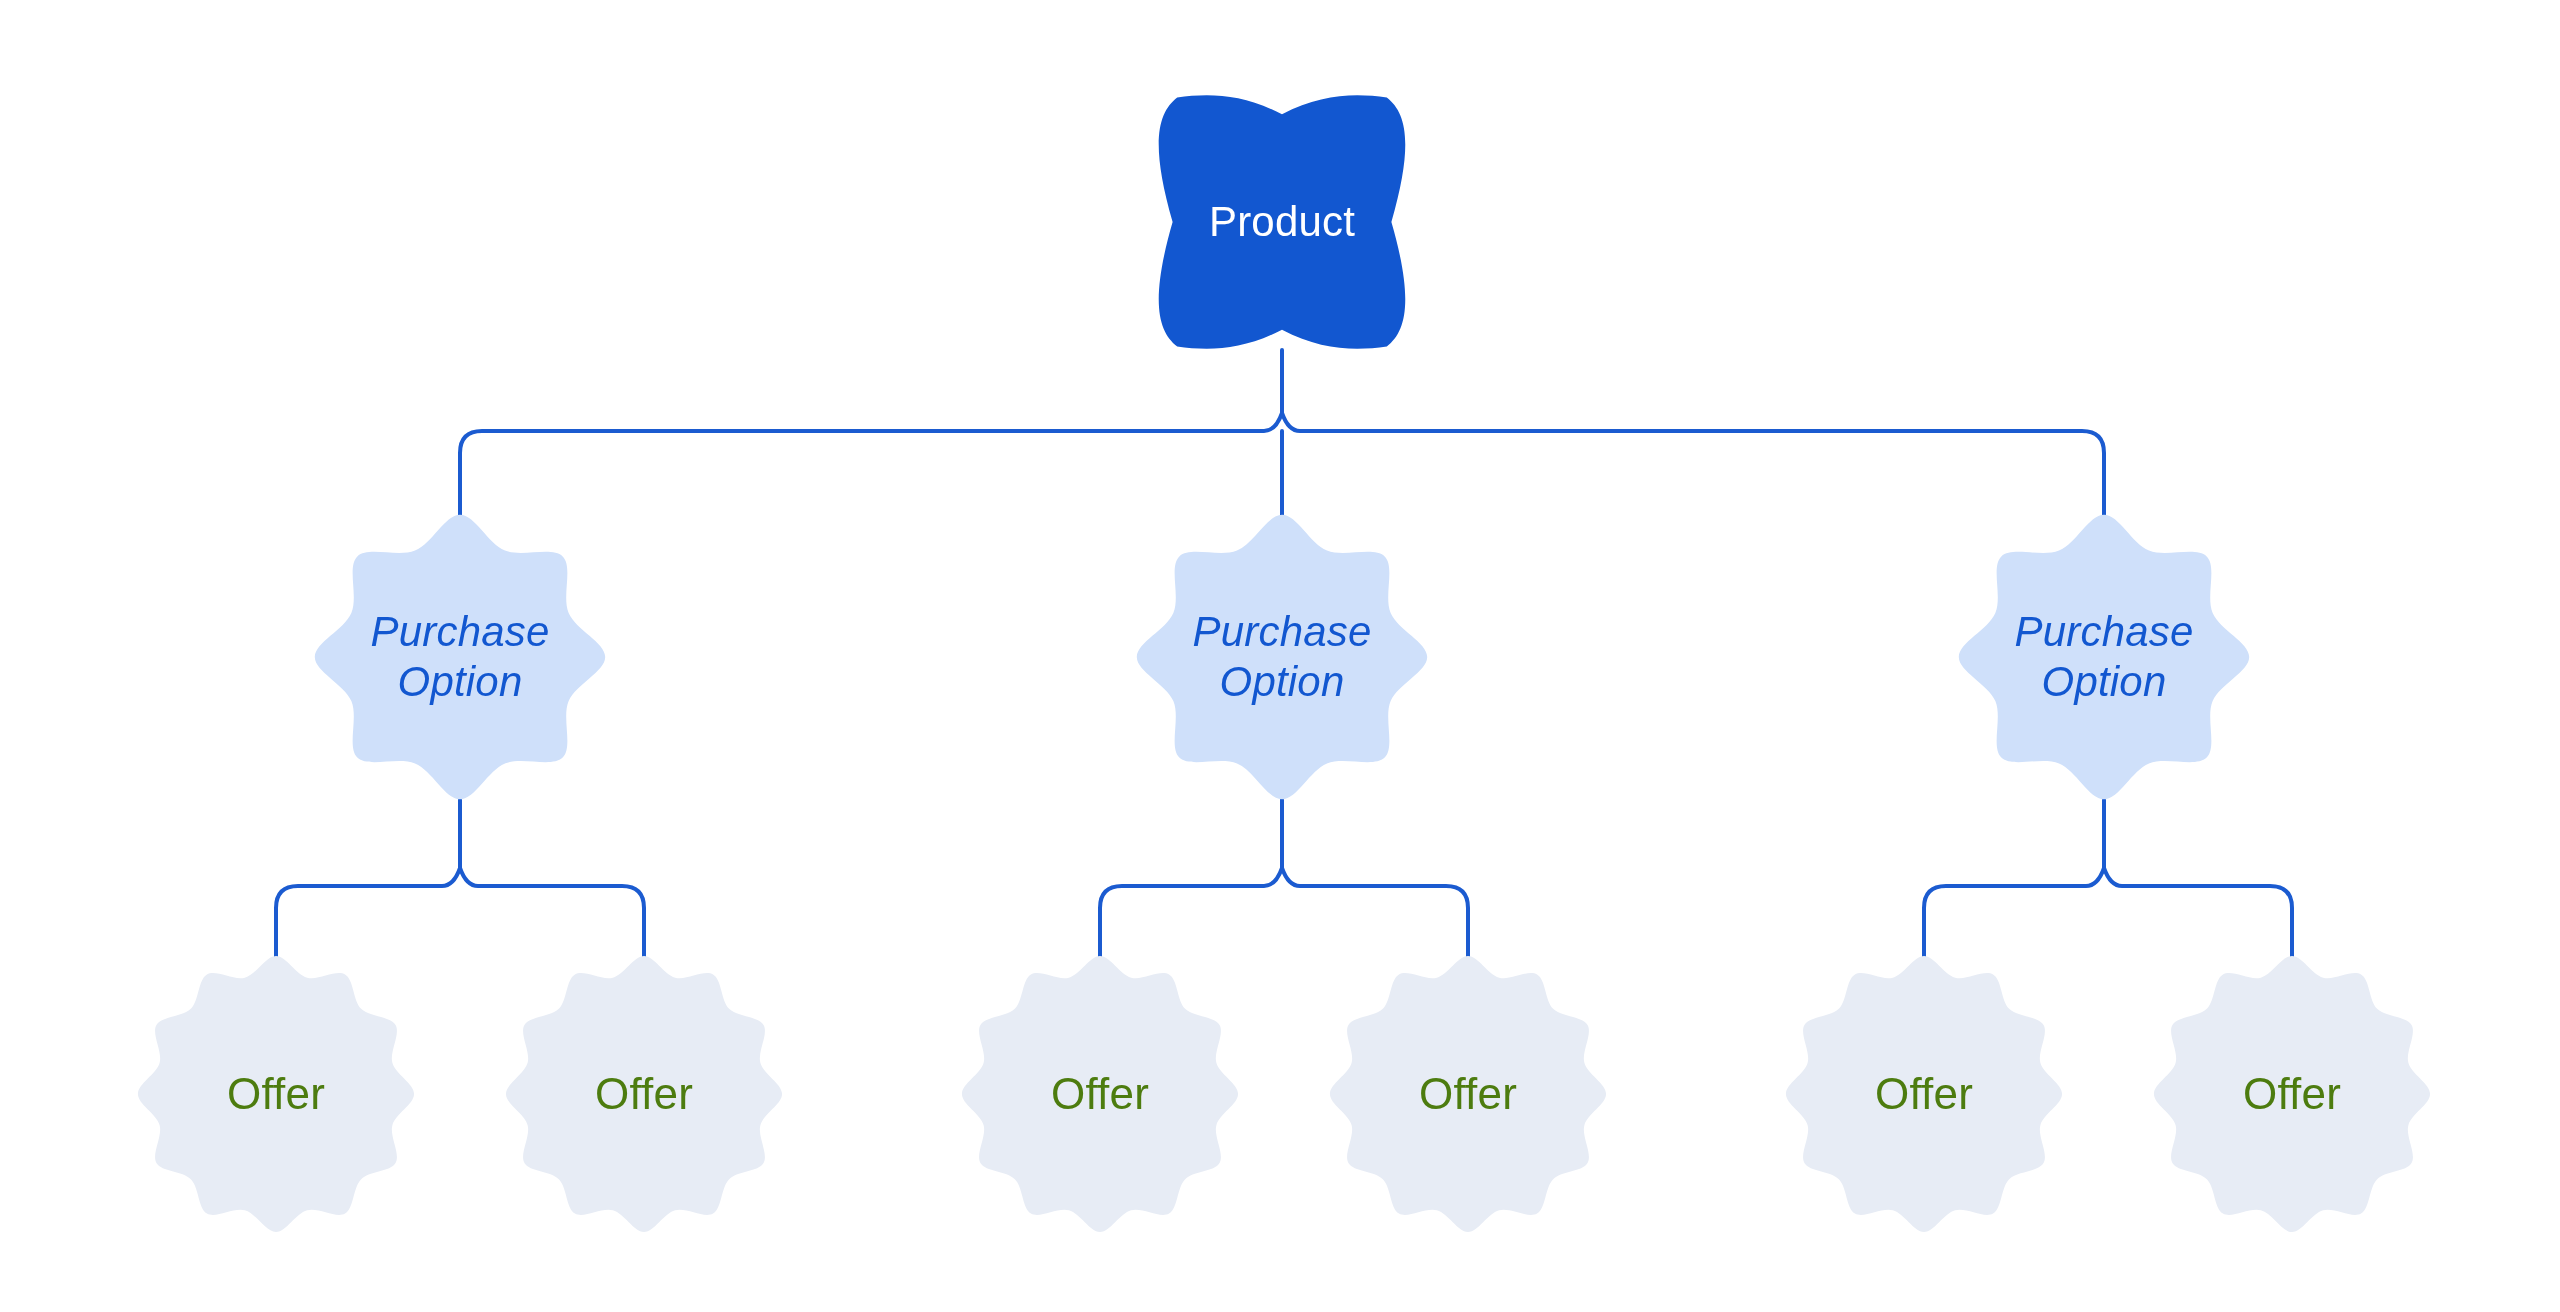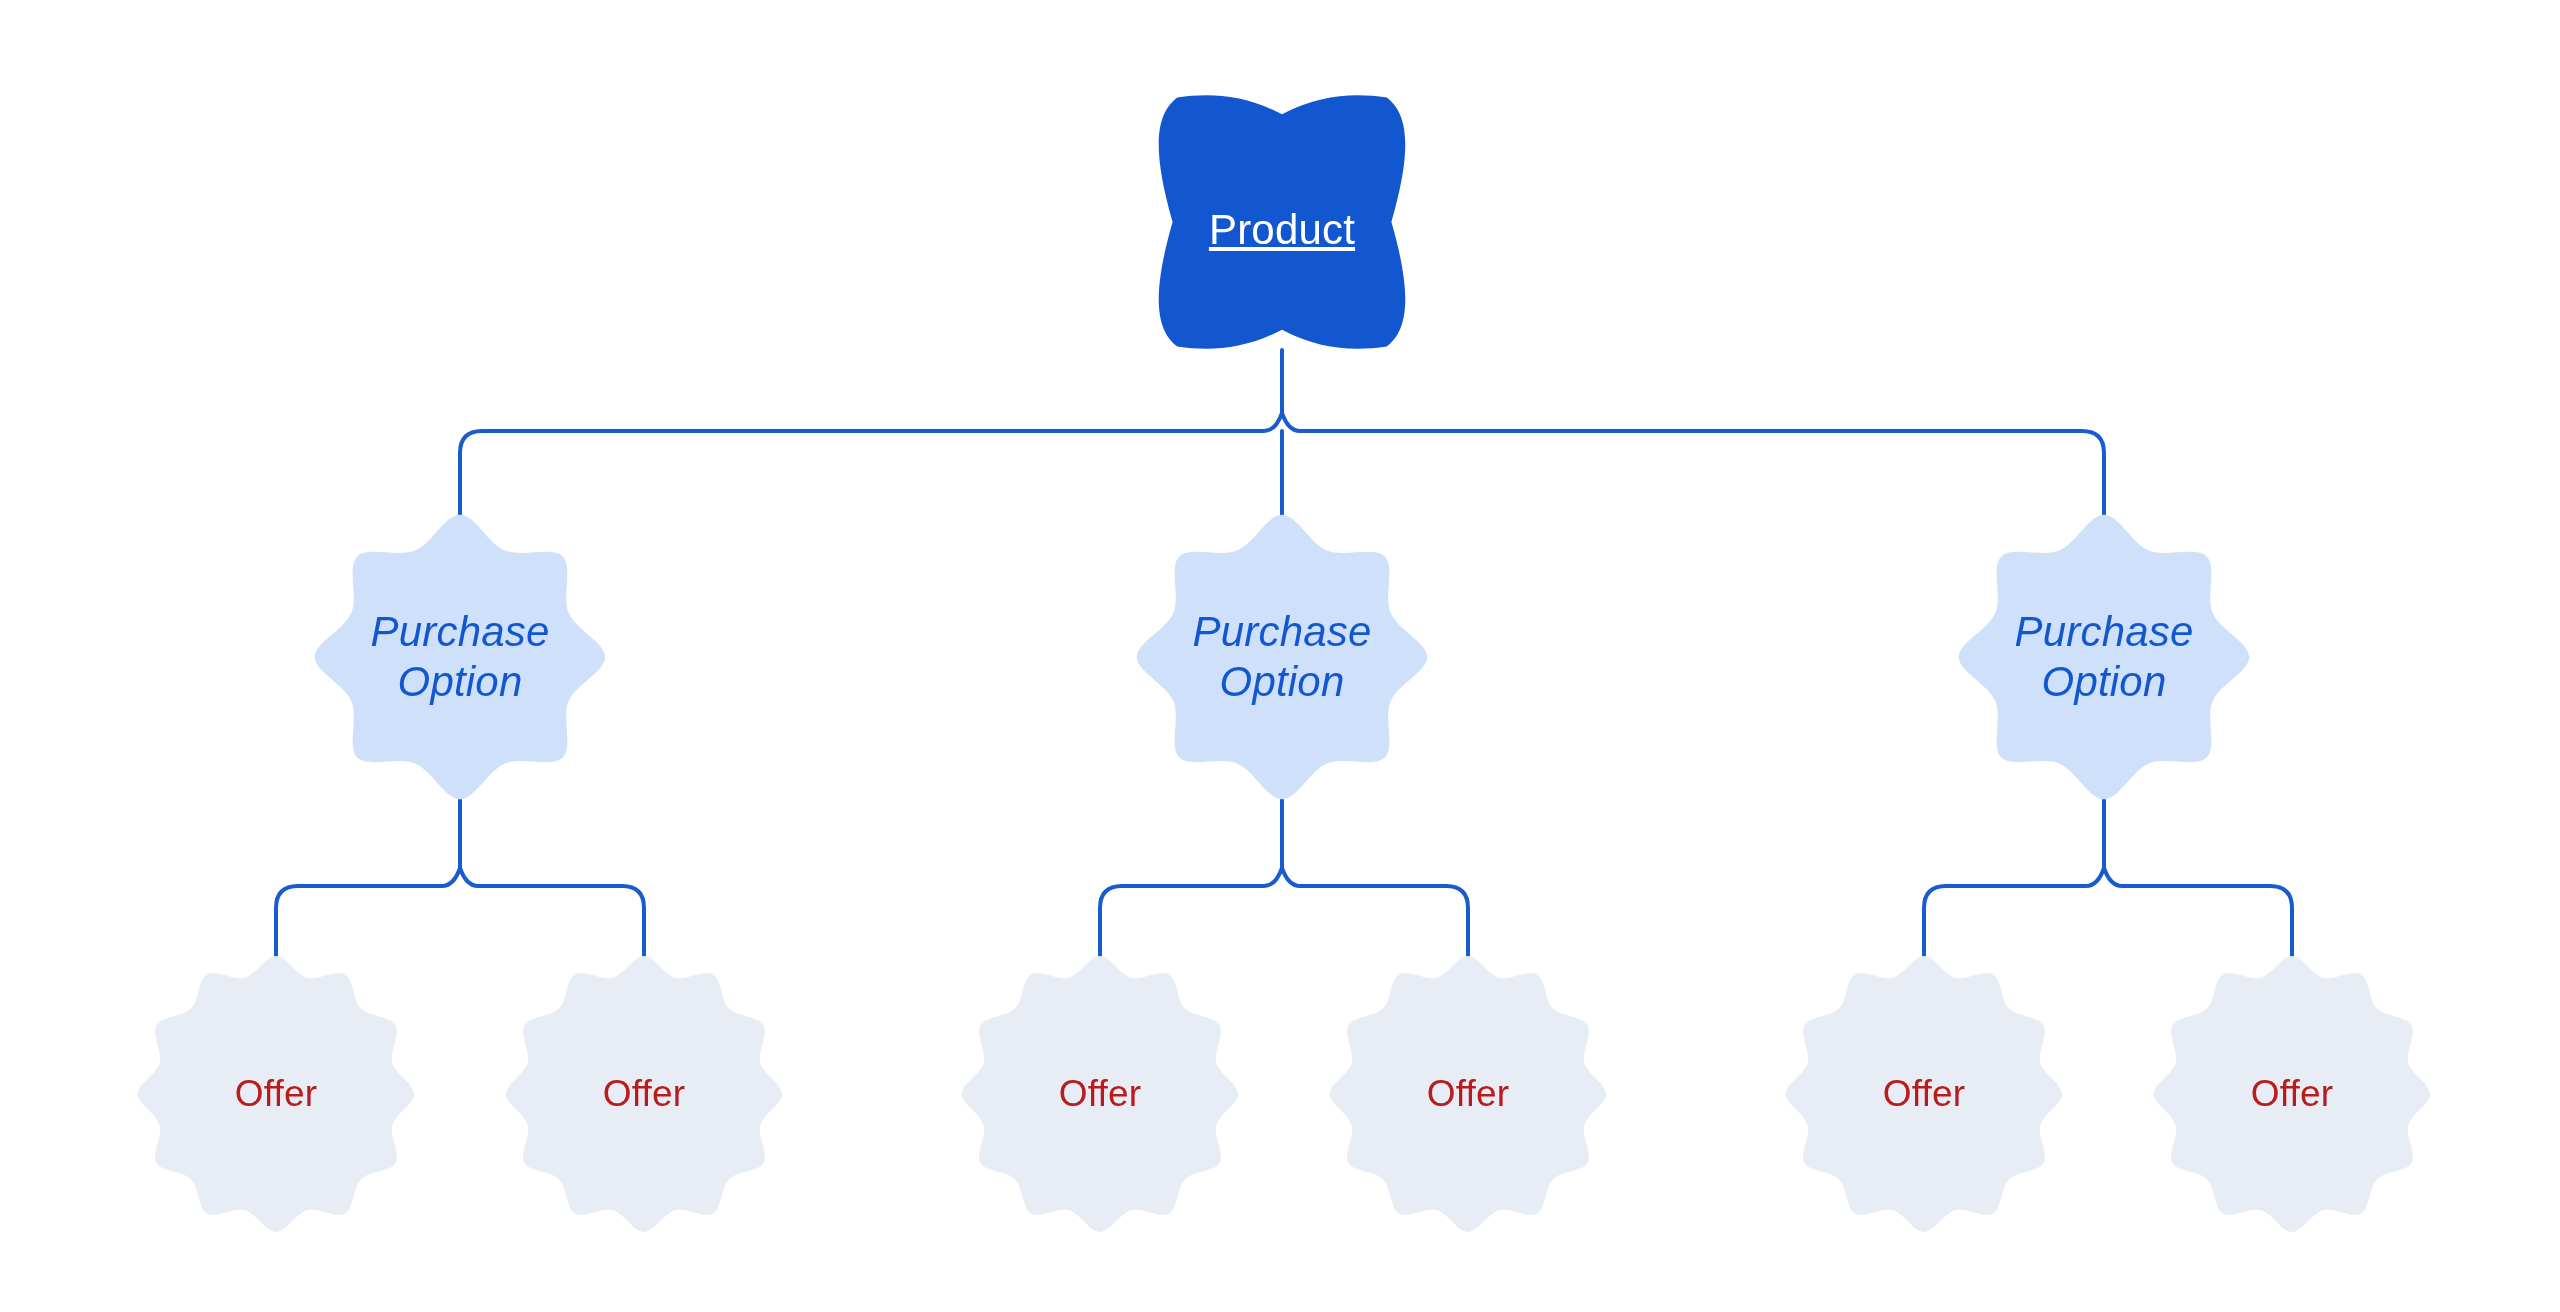--- a/index.html
+++ b/index.html
@@ -43,22 +43,22 @@
     color: #ffffff;
     line-height: 1.18;
   }
   .label-mid {
     font-size: 42px;
     color: #1257D0;
     line-height: 1.18;
     font-style: italic;
   }
   .label-leaf {
-    font-size: 37px;
-    color: #b91c1c;
+    font-size: 44px;
+    color: #4d7c0f;
     line-height: 1.18;
   }
 </style>
 </head>
 <body>
 
 <div id="diagram-root">
 
   <svg id="diagram-svg" viewBox="0 0 2560 1312" xmlns="http://www.w3.org/2000/svg">
     <defs>
@@ -91,21 +91,21 @@
         <path d="M 276.00 955.94 C 286.39 955.94, 295.68 974.54, 307.18 977.63 C 318.69 980.71, 336.03 969.24, 345.03 974.44 C 354.03 979.63, 352.77 1000.39, 361.19 1008.81 C 369.61 1017.23, 390.37 1015.97, 395.56 1024.97 C 400.76 1033.97, 389.29 1051.31, 392.37 1062.82 C 395.46 1074.32, 414.06 1083.61, 414.06 1094.00 C 414.06 1104.39, 395.46 1113.68, 392.37 1125.18 C 389.29 1136.69, 400.76 1154.03, 395.56 1163.03 C 390.37 1172.03, 369.61 1170.77, 361.19 1179.19 C 352.77 1187.61, 354.03 1208.37, 345.03 1213.56 C 336.03 1218.76, 318.69 1207.29, 307.18 1210.37 C 295.68 1213.46, 286.39 1232.06, 276.00 1232.06 C 265.61 1232.06, 256.32 1213.46, 244.82 1210.37 C 233.31 1207.29, 215.97 1218.76, 206.97 1213.56 C 197.97 1208.37, 199.23 1187.61, 190.81 1179.19 C 182.39 1170.77, 161.63 1172.03, 156.44 1163.03 C 151.24 1154.03, 162.71 1136.69, 159.63 1125.18 C 156.54 1113.68, 137.94 1104.39, 137.94 1094.00 C 137.94 1083.61, 156.54 1074.32, 159.63 1062.82 C 162.71 1051.31, 151.24 1033.97, 156.44 1024.97 C 161.63 1015.97, 182.39 1017.23, 190.81 1008.81 C 199.23 1000.39, 197.97 979.63, 206.97 974.44 C 215.97 969.24, 233.31 980.71, 244.82 977.63 C 256.32 974.54, 265.61 955.94, 276.00 955.94 Z" fill="#E7ECF5"></path>
         <path d="M 644.00 955.94 C 654.39 955.94, 663.68 974.54, 675.18 977.63 C 686.69 980.71, 704.03 969.24, 713.03 974.44 C 722.03 979.63, 720.77 1000.39, 729.19 1008.81 C 737.61 1017.23, 758.37 1015.97, 763.56 1024.97 C 768.76 1033.97, 757.29 1051.31, 760.37 1062.82 C 763.46 1074.32, 782.06 1083.61, 782.06 1094.00 C 782.06 1104.39, 763.46 1113.68, 760.37 1125.18 C 757.29 1136.69, 768.76 1154.03, 763.56 1163.03 C 758.37 1172.03, 737.61 1170.77, 729.19 1179.19 C 720.77 1187.61, 722.03 1208.37, 713.03 1213.56 C 704.03 1218.76, 686.69 1207.29, 675.18 1210.37 C 663.68 1213.46, 654.39 1232.06, 644.00 1232.06 C 633.61 1232.06, 624.32 1213.46, 612.82 1210.37 C 601.31 1207.29, 583.97 1218.76, 574.97 1213.56 C 565.97 1208.37, 567.23 1187.61, 558.81 1179.19 C 550.39 1170.77, 529.63 1172.03, 524.44 1163.03 C 519.24 1154.03, 530.71 1136.69, 527.63 1125.18 C 524.54 1113.68, 505.94 1104.39, 505.94 1094.00 C 505.94 1083.61, 524.54 1074.32, 527.63 1062.82 C 530.71 1051.31, 519.24 1033.97, 524.44 1024.97 C 529.63 1015.97, 550.39 1017.23, 558.81 1008.81 C 567.23 1000.39, 565.97 979.63, 574.97 974.44 C 583.97 969.24, 601.31 980.71, 612.82 977.63 C 624.32 974.54, 633.61 955.94, 644.00 955.94 Z" fill="#E7ECF5"></path>
         <path d="M 1100.00 955.94 C 1110.39 955.94, 1119.68 974.54, 1131.18 977.63 C 1142.69 980.71, 1160.03 969.24, 1169.03 974.44 C 1178.03 979.63, 1176.77 1000.39, 1185.19 1008.81 C 1193.61 1017.23, 1214.37 1015.97, 1219.56 1024.97 C 1224.76 1033.97, 1213.29 1051.31, 1216.37 1062.82 C 1219.46 1074.32, 1238.06 1083.61, 1238.06 1094.00 C 1238.06 1104.39, 1219.46 1113.68, 1216.37 1125.18 C 1213.29 1136.69, 1224.76 1154.03, 1219.56 1163.03 C 1214.37 1172.03, 1193.61 1170.77, 1185.19 1179.19 C 1176.77 1187.61, 1178.03 1208.37, 1169.03 1213.56 C 1160.03 1218.76, 1142.69 1207.29, 1131.18 1210.37 C 1119.68 1213.46, 1110.39 1232.06, 1100.00 1232.06 C 1089.61 1232.06, 1080.32 1213.46, 1068.82 1210.37 C 1057.31 1207.29, 1039.97 1218.76, 1030.97 1213.56 C 1021.97 1208.37, 1023.23 1187.61, 1014.81 1179.19 C 1006.39 1170.77, 985.63 1172.03, 980.44 1163.03 C 975.24 1154.03, 986.71 1136.69, 983.63 1125.18 C 980.54 1113.68, 961.94 1104.39, 961.94 1094.00 C 961.94 1083.61, 980.54 1074.32, 983.63 1062.82 C 986.71 1051.31, 975.24 1033.97, 980.44 1024.97 C 985.63 1015.97, 1006.39 1017.23, 1014.81 1008.81 C 1023.23 1000.39, 1021.97 979.63, 1030.97 974.44 C 1039.97 969.24, 1057.31 980.71, 1068.82 977.63 C 1080.32 974.54, 1089.61 955.94, 1100.00 955.94 Z" fill="#E7ECF5"></path>
         <path d="M 1468.00 955.94 C 1478.39 955.94, 1487.68 974.54, 1499.18 977.63 C 1510.69 980.71, 1528.03 969.24, 1537.03 974.44 C 1546.03 979.63, 1544.77 1000.39, 1553.19 1008.81 C 1561.61 1017.23, 1582.37 1015.97, 1587.56 1024.97 C 1592.76 1033.97, 1581.29 1051.31, 1584.37 1062.82 C 1587.46 1074.32, 1606.06 1083.61, 1606.06 1094.00 C 1606.06 1104.39, 1587.46 1113.68, 1584.37 1125.18 C 1581.29 1136.69, 1592.76 1154.03, 1587.56 1163.03 C 1582.37 1172.03, 1561.61 1170.77, 1553.19 1179.19 C 1544.77 1187.61, 1546.03 1208.37, 1537.03 1213.56 C 1528.03 1218.76, 1510.69 1207.29, 1499.18 1210.37 C 1487.68 1213.46, 1478.39 1232.06, 1468.00 1232.06 C 1457.61 1232.06, 1448.32 1213.46, 1436.82 1210.37 C 1425.31 1207.29, 1407.97 1218.76, 1398.97 1213.56 C 1389.97 1208.37, 1391.23 1187.61, 1382.81 1179.19 C 1374.39 1170.77, 1353.63 1172.03, 1348.44 1163.03 C 1343.24 1154.03, 1354.71 1136.69, 1351.63 1125.18 C 1348.54 1113.68, 1329.94 1104.39, 1329.94 1094.00 C 1329.94 1083.61, 1348.54 1074.32, 1351.63 1062.82 C 1354.71 1051.31, 1343.24 1033.97, 1348.44 1024.97 C 1353.63 1015.97, 1374.39 1017.23, 1382.81 1008.81 C 1391.23 1000.39, 1389.97 979.63, 1398.97 974.44 C 1407.97 969.24, 1425.31 980.71, 1436.82 977.63 C 1448.32 974.54, 1457.61 955.94, 1468.00 955.94 Z" fill="#E7ECF5"></path>
         <path d="M 1924.00 955.94 C 1934.39 955.94, 1943.68 974.54, 1955.18 977.63 C 1966.69 980.71, 1984.03 969.24, 1993.03 974.44 C 2002.03 979.63, 2000.77 1000.39, 2009.19 1008.81 C 2017.61 1017.23, 2038.37 1015.97, 2043.56 1024.97 C 2048.76 1033.97, 2037.29 1051.31, 2040.37 1062.82 C 2043.46 1074.32, 2062.06 1083.61, 2062.06 1094.00 C 2062.06 1104.39, 2043.46 1113.68, 2040.37 1125.18 C 2037.29 1136.69, 2048.76 1154.03, 2043.56 1163.03 C 2038.37 1172.03, 2017.61 1170.77, 2009.19 1179.19 C 2000.77 1187.61, 2002.03 1208.37, 1993.03 1213.56 C 1984.03 1218.76, 1966.69 1207.29, 1955.18 1210.37 C 1943.68 1213.46, 1934.39 1232.06, 1924.00 1232.06 C 1913.61 1232.06, 1904.32 1213.46, 1892.82 1210.37 C 1881.31 1207.29, 1863.97 1218.76, 1854.97 1213.56 C 1845.97 1208.37, 1847.23 1187.61, 1838.81 1179.19 C 1830.39 1170.77, 1809.63 1172.03, 1804.44 1163.03 C 1799.24 1154.03, 1810.71 1136.69, 1807.63 1125.18 C 1804.54 1113.68, 1785.94 1104.39, 1785.94 1094.00 C 1785.94 1083.61, 1804.54 1074.32, 1807.63 1062.82 C 1810.71 1051.31, 1799.24 1033.97, 1804.44 1024.97 C 1809.63 1015.97, 1830.39 1017.23, 1838.81 1008.81 C 1847.23 1000.39, 1845.97 979.63, 1854.97 974.44 C 1863.97 969.24, 1881.31 980.71, 1892.82 977.63 C 1904.32 974.54, 1913.61 955.94, 1924.00 955.94 Z" fill="#E7ECF5"></path>
         <path d="M 2292.00 955.94 C 2302.39 955.94, 2311.68 974.54, 2323.18 977.63 C 2334.69 980.71, 2352.03 969.24, 2361.03 974.44 C 2370.03 979.63, 2368.77 1000.39, 2377.19 1008.81 C 2385.61 1017.23, 2406.37 1015.97, 2411.56 1024.97 C 2416.76 1033.97, 2405.29 1051.31, 2408.37 1062.82 C 2411.46 1074.32, 2430.06 1083.61, 2430.06 1094.00 C 2430.06 1104.39, 2411.46 1113.68, 2408.37 1125.18 C 2405.29 1136.69, 2416.76 1154.03, 2411.56 1163.03 C 2406.37 1172.03, 2385.61 1170.77, 2377.19 1179.19 C 2368.77 1187.61, 2370.03 1208.37, 2361.03 1213.56 C 2352.03 1218.76, 2334.69 1207.29, 2323.18 1210.37 C 2311.68 1213.46, 2302.39 1232.06, 2292.00 1232.06 C 2281.61 1232.06, 2272.32 1213.46, 2260.82 1210.37 C 2249.31 1207.29, 2231.97 1218.76, 2222.97 1213.56 C 2213.97 1208.37, 2215.23 1187.61, 2206.81 1179.19 C 2198.39 1170.77, 2177.63 1172.03, 2172.44 1163.03 C 2167.24 1154.03, 2178.71 1136.69, 2175.63 1125.18 C 2172.54 1113.68, 2153.94 1104.39, 2153.94 1094.00 C 2153.94 1083.61, 2172.54 1074.32, 2175.63 1062.82 C 2178.71 1051.31, 2167.24 1033.97, 2172.44 1024.97 C 2177.63 1015.97, 2198.39 1017.23, 2206.81 1008.81 C 2215.23 1000.39, 2213.97 979.63, 2222.97 974.44 C 2231.97 969.24, 2249.31 980.71, 2260.82 977.63 C 2272.32 974.54, 2281.61 955.94, 2292.00 955.94 Z" fill="#E7ECF5"></path>
       </g>
   </svg>
 
   <div id="labels-layer">
-      <div class="node-label label-root" style="left: 1122px; top: 150px; width: 320px; height: 160px; text-decoration: underline;">Product</div>
+      <div class="node-label label-root" style="left: 1122px; top: 142px; width: 320px; height: 160px;">Product</div>
       <div class="node-label label-mid" style="left: 300px; top: 577px; width: 320px; height: 160px;">Purchase
 Option</div>
       <div class="node-label label-mid" style="left: 1122px; top: 577px; width: 320px; height: 160px;">Purchase
 Option</div>
       <div class="node-label label-mid" style="left: 1944px; top: 577px; width: 320px; height: 160px;">Purchase
 Option</div>
       <div class="node-label label-leaf" style="left: 116px; top: 1014px; width: 320px; height: 160px;">Offer</div>
       <div class="node-label label-leaf" style="left: 484px; top: 1014px; width: 320px; height: 160px;">Offer</div>
       <div class="node-label label-leaf" style="left: 940px; top: 1014px; width: 320px; height: 160px;">Offer</div>
       <div class="node-label label-leaf" style="left: 1308px; top: 1014px; width: 320px; height: 160px;">Offer</div>

